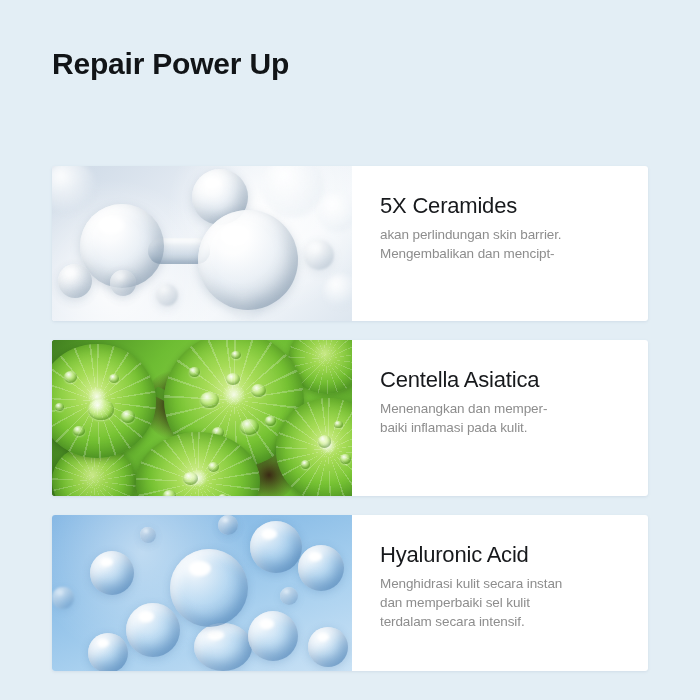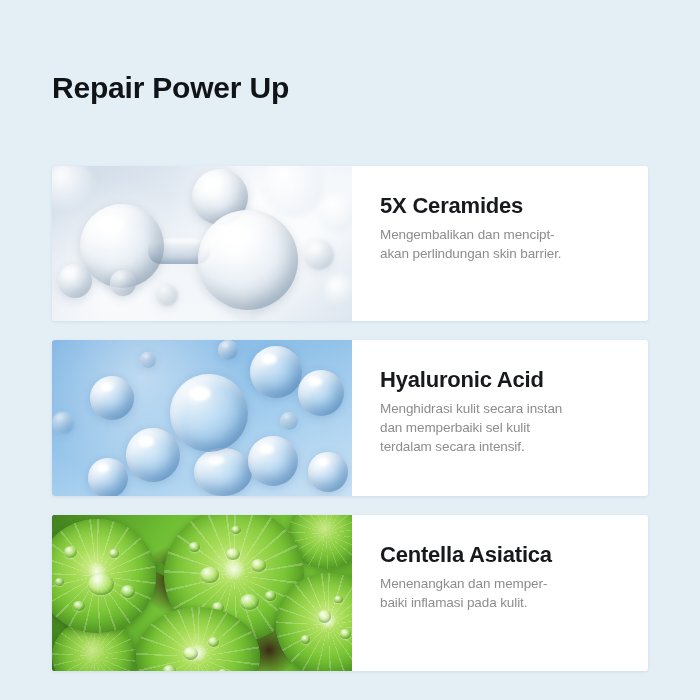--- a/index.html
+++ b/index.html
@@ -12,21 +12,21 @@
     background: #e3eef5;
     font-family: "Liberation Sans", sans-serif;
     overflow: hidden;
     position: relative;
   }
 
   
   .heading {
     position: absolute;
     left: 52px;
-    top: 68px;
+    top: 44px;
     color: #111417;
     font-weight: 700;
     font-size: 30px;
     line-height: 39px;
     letter-spacing: -0.2px;
   }
   .heading-line { display: block; white-space: nowrap; }
   .heading sup {
     font-size: 0.5em;
     vertical-align: super;
@@ -59,21 +59,21 @@
   }
   .card-body {
     flex: 1 1 auto;
     padding: 26px 20px 20px 28px;
     display: flex;
     flex-direction: column;
     justify-content: flex-start;
   }
   .card-title {
     color: #17191c;
-    font-weight: 700;
+    font-weight: 400;
     font-size: 22px;
     line-height: 27px;
     letter-spacing: -0.2px;
     margin: 0 0 6px 0;
     white-space: nowrap;
   }
   .card-desc {
     color: #8d8d8d;
     font-size: 13.5px;
     line-height: 19px;
@@ -253,22 +253,83 @@
       <div class="mol mol-b"></div>
       <div class="mol mol-c"></div>
       <div class="mol mol-d"></div>
       <div class="mol mol-e"></div>
       <div class="mol mol-f"></div>
       <div class="mol mol-g"></div>
     </div>
     <div class="card-body">
       <div class="card-title">5X Ceramides</div>
       <div class="card-desc">
+        <span>akan perlindungan skin barrier.</span>
         <span>Mengembalikan dan mencipt-</span>
-        <span>akan perlindungan skin barrier.</span>
+      </div>
+    </div>
+  </div>
+
+  <div class="card card-3">
+    <div class="card-media media-leaves">
+      <div class="media-dark" style="left:92px; top:30px; width:60px; height:70px;"></div>
+      <div class="media-dark" style="left:190px; top:110px; width:54px; height:50px;"></div>
+      <div class="leaf-stem" style="left:100px; top:56px; width:46px; height:10px; transform:rotate(28deg);"></div>
+      <div class="leaf-stem" style="left:214px; top:28px; width:60px; height:9px; transform:rotate(-18deg);"></div>
+
+      <div class="leaf leaf-5">
+        <div class="leaf-veins"></div>
+      </div>
+      <div class="leaf leaf-6">
+        <div class="leaf-veins"></div>
+      </div>
+      <div class="leaf leaf-1">
+        <div class="leaf-veins"></div>
+        <div class="leaf-core"></div>
+        <div class="drop" style="left:42%; top:48%; width:22%; height:19%;"></div>
+        <div class="drop" style="left:22%; top:24%; width:11%; height:10%;"></div>
+        <div class="drop" style="left:60%; top:26%; width:9%; height:8%;"></div>
+        <div class="drop" style="left:70%; top:58%; width:12%; height:11%;"></div>
+        <div class="drop" style="left:30%; top:72%; width:10%; height:9%;"></div>
+        <div class="drop" style="left:14%; top:52%; width:8%; height:7%;"></div>
+      </div>
+      <div class="leaf leaf-2">
+        <div class="leaf-veins"></div>
+        <div class="leaf-core"></div>
+        <div class="drop" style="left:44%; top:30%; width:10%; height:9%;"></div>
+        <div class="drop" style="left:26%; top:44%; width:13%; height:12%;"></div>
+        <div class="drop" style="left:62%; top:38%; width:11%; height:10%;"></div>
+        <div class="drop" style="left:54%; top:64%; width:14%; height:12%;"></div>
+        <div class="drop" style="left:34%; top:70%; width:9%; height:8%;"></div>
+        <div class="drop" style="left:72%; top:62%; width:8%; height:7%;"></div>
+        <div class="drop" style="left:18%; top:26%; width:8%; height:7%;"></div>
+        <div class="drop" style="left:48%; top:14%; width:7%; height:6%;"></div>
+      </div>
+      <div class="leaf leaf-4">
+        <div class="leaf-veins"></div>
+        <div class="leaf-core"></div>
+        <div class="drop" style="left:40%; top:36%; width:13%; height:12%;"></div>
+        <div class="drop" style="left:62%; top:54%; width:10%; height:9%;"></div>
+        <div class="drop" style="left:24%; top:60%; width:9%; height:8%;"></div>
+        <div class="drop" style="left:56%; top:22%; width:8%; height:7%;"></div>
+      </div>
+      <div class="leaf leaf-3">
+        <div class="leaf-veins"></div>
+        <div class="leaf-core"></div>
+        <div class="drop" style="left:38%; top:40%; width:12%; height:13%;"></div>
+        <div class="drop" style="left:58%; top:30%; width:9%; height:10%;"></div>
+        <div class="drop" style="left:22%; top:58%; width:10%; height:11%;"></div>
+        <div class="drop" style="left:66%; top:62%; width:8%; height:9%;"></div>
+      </div>
+    </div>
+    <div class="card-body">
+      <div class="card-title">Centella Asiatica</div>
+      <div class="card-desc">
+        <span>Menenangkan dan memper-</span>
+        <span>baiki inflamasi pada kulit.</span>
       </div>
     </div>
   </div>
 
   <div class="card card-2">
     <div class="card-media media-bubbles">
       <div class="bub bub-10"></div>
       <div class="bub bub-11"></div>
       <div class="bub bub-12"></div>
       <div class="bub bub-13"></div>
@@ -285,74 +346,13 @@
     <div class="card-body">
       <div class="card-title">Hyaluronic Acid</div>
       <div class="card-desc">
         <span>Menghidrasi kulit secara instan</span>
         <span>dan memperbaiki sel kulit</span>
         <span>terdalam secara intensif.</span>
       </div>
     </div>
   </div>
 
-  <div class="card card-3">
-    <div class="card-media media-leaves">
-      <div class="media-dark" style="left:92px; top:30px; width:60px; height:70px;"></div>
-      <div class="media-dark" style="left:190px; top:110px; width:54px; height:50px;"></div>
-      <div class="leaf-stem" style="left:100px; top:56px; width:46px; height:10px; transform:rotate(28deg);"></div>
-      <div class="leaf-stem" style="left:214px; top:28px; width:60px; height:9px; transform:rotate(-18deg);"></div>
-
-      <div class="leaf leaf-5">
-        <div class="leaf-veins"></div>
-      </div>
-      <div class="leaf leaf-6">
-        <div class="leaf-veins"></div>
-      </div>
-      <div class="leaf leaf-1">
-        <div class="leaf-veins"></div>
-        <div class="leaf-core"></div>
-        <div class="drop" style="left:42%; top:48%; width:22%; height:19%;"></div>
-        <div class="drop" style="left:22%; top:24%; width:11%; height:10%;"></div>
-        <div class="drop" style="left:60%; top:26%; width:9%; height:8%;"></div>
-        <div class="drop" style="left:70%; top:58%; width:12%; height:11%;"></div>
-        <div class="drop" style="left:30%; top:72%; width:10%; height:9%;"></div>
-        <div class="drop" style="left:14%; top:52%; width:8%; height:7%;"></div>
-      </div>
-      <div class="leaf leaf-2">
-        <div class="leaf-veins"></div>
-        <div class="leaf-core"></div>
-        <div class="drop" style="left:44%; top:30%; width:10%; height:9%;"></div>
-        <div class="drop" style="left:26%; top:44%; width:13%; height:12%;"></div>
-        <div class="drop" style="left:62%; top:38%; width:11%; height:10%;"></div>
-        <div class="drop" style="left:54%; top:64%; width:14%; height:12%;"></div>
-        <div class="drop" style="left:34%; top:70%; width:9%; height:8%;"></div>
-        <div class="drop" style="left:72%; top:62%; width:8%; height:7%;"></div>
-        <div class="drop" style="left:18%; top:26%; width:8%; height:7%;"></div>
-        <div class="drop" style="left:48%; top:14%; width:7%; height:6%;"></div>
-      </div>
-      <div class="leaf leaf-4">
-        <div class="leaf-veins"></div>
-        <div class="leaf-core"></div>
-        <div class="drop" style="left:40%; top:36%; width:13%; height:12%;"></div>
-        <div class="drop" style="left:62%; top:54%; width:10%; height:9%;"></div>
-        <div class="drop" style="left:24%; top:60%; width:9%; height:8%;"></div>
-        <div class="drop" style="left:56%; top:22%; width:8%; height:7%;"></div>
-      </div>
-      <div class="leaf leaf-3">
-        <div class="leaf-veins"></div>
-        <div class="leaf-core"></div>
-        <div class="drop" style="left:38%; top:40%; width:12%; height:13%;"></div>
-        <div class="drop" style="left:58%; top:30%; width:9%; height:10%;"></div>
-        <div class="drop" style="left:22%; top:58%; width:10%; height:11%;"></div>
-        <div class="drop" style="left:66%; top:62%; width:8%; height:9%;"></div>
-      </div>
-    </div>
-    <div class="card-body">
-      <div class="card-title">Centella Asiatica</div>
-      <div class="card-desc">
-        <span>Menenangkan dan memper-</span>
-        <span>baiki inflamasi pada kulit.</span>
-      </div>
-    </div>
-  </div>
-
 </div>
 
 </body></html>

